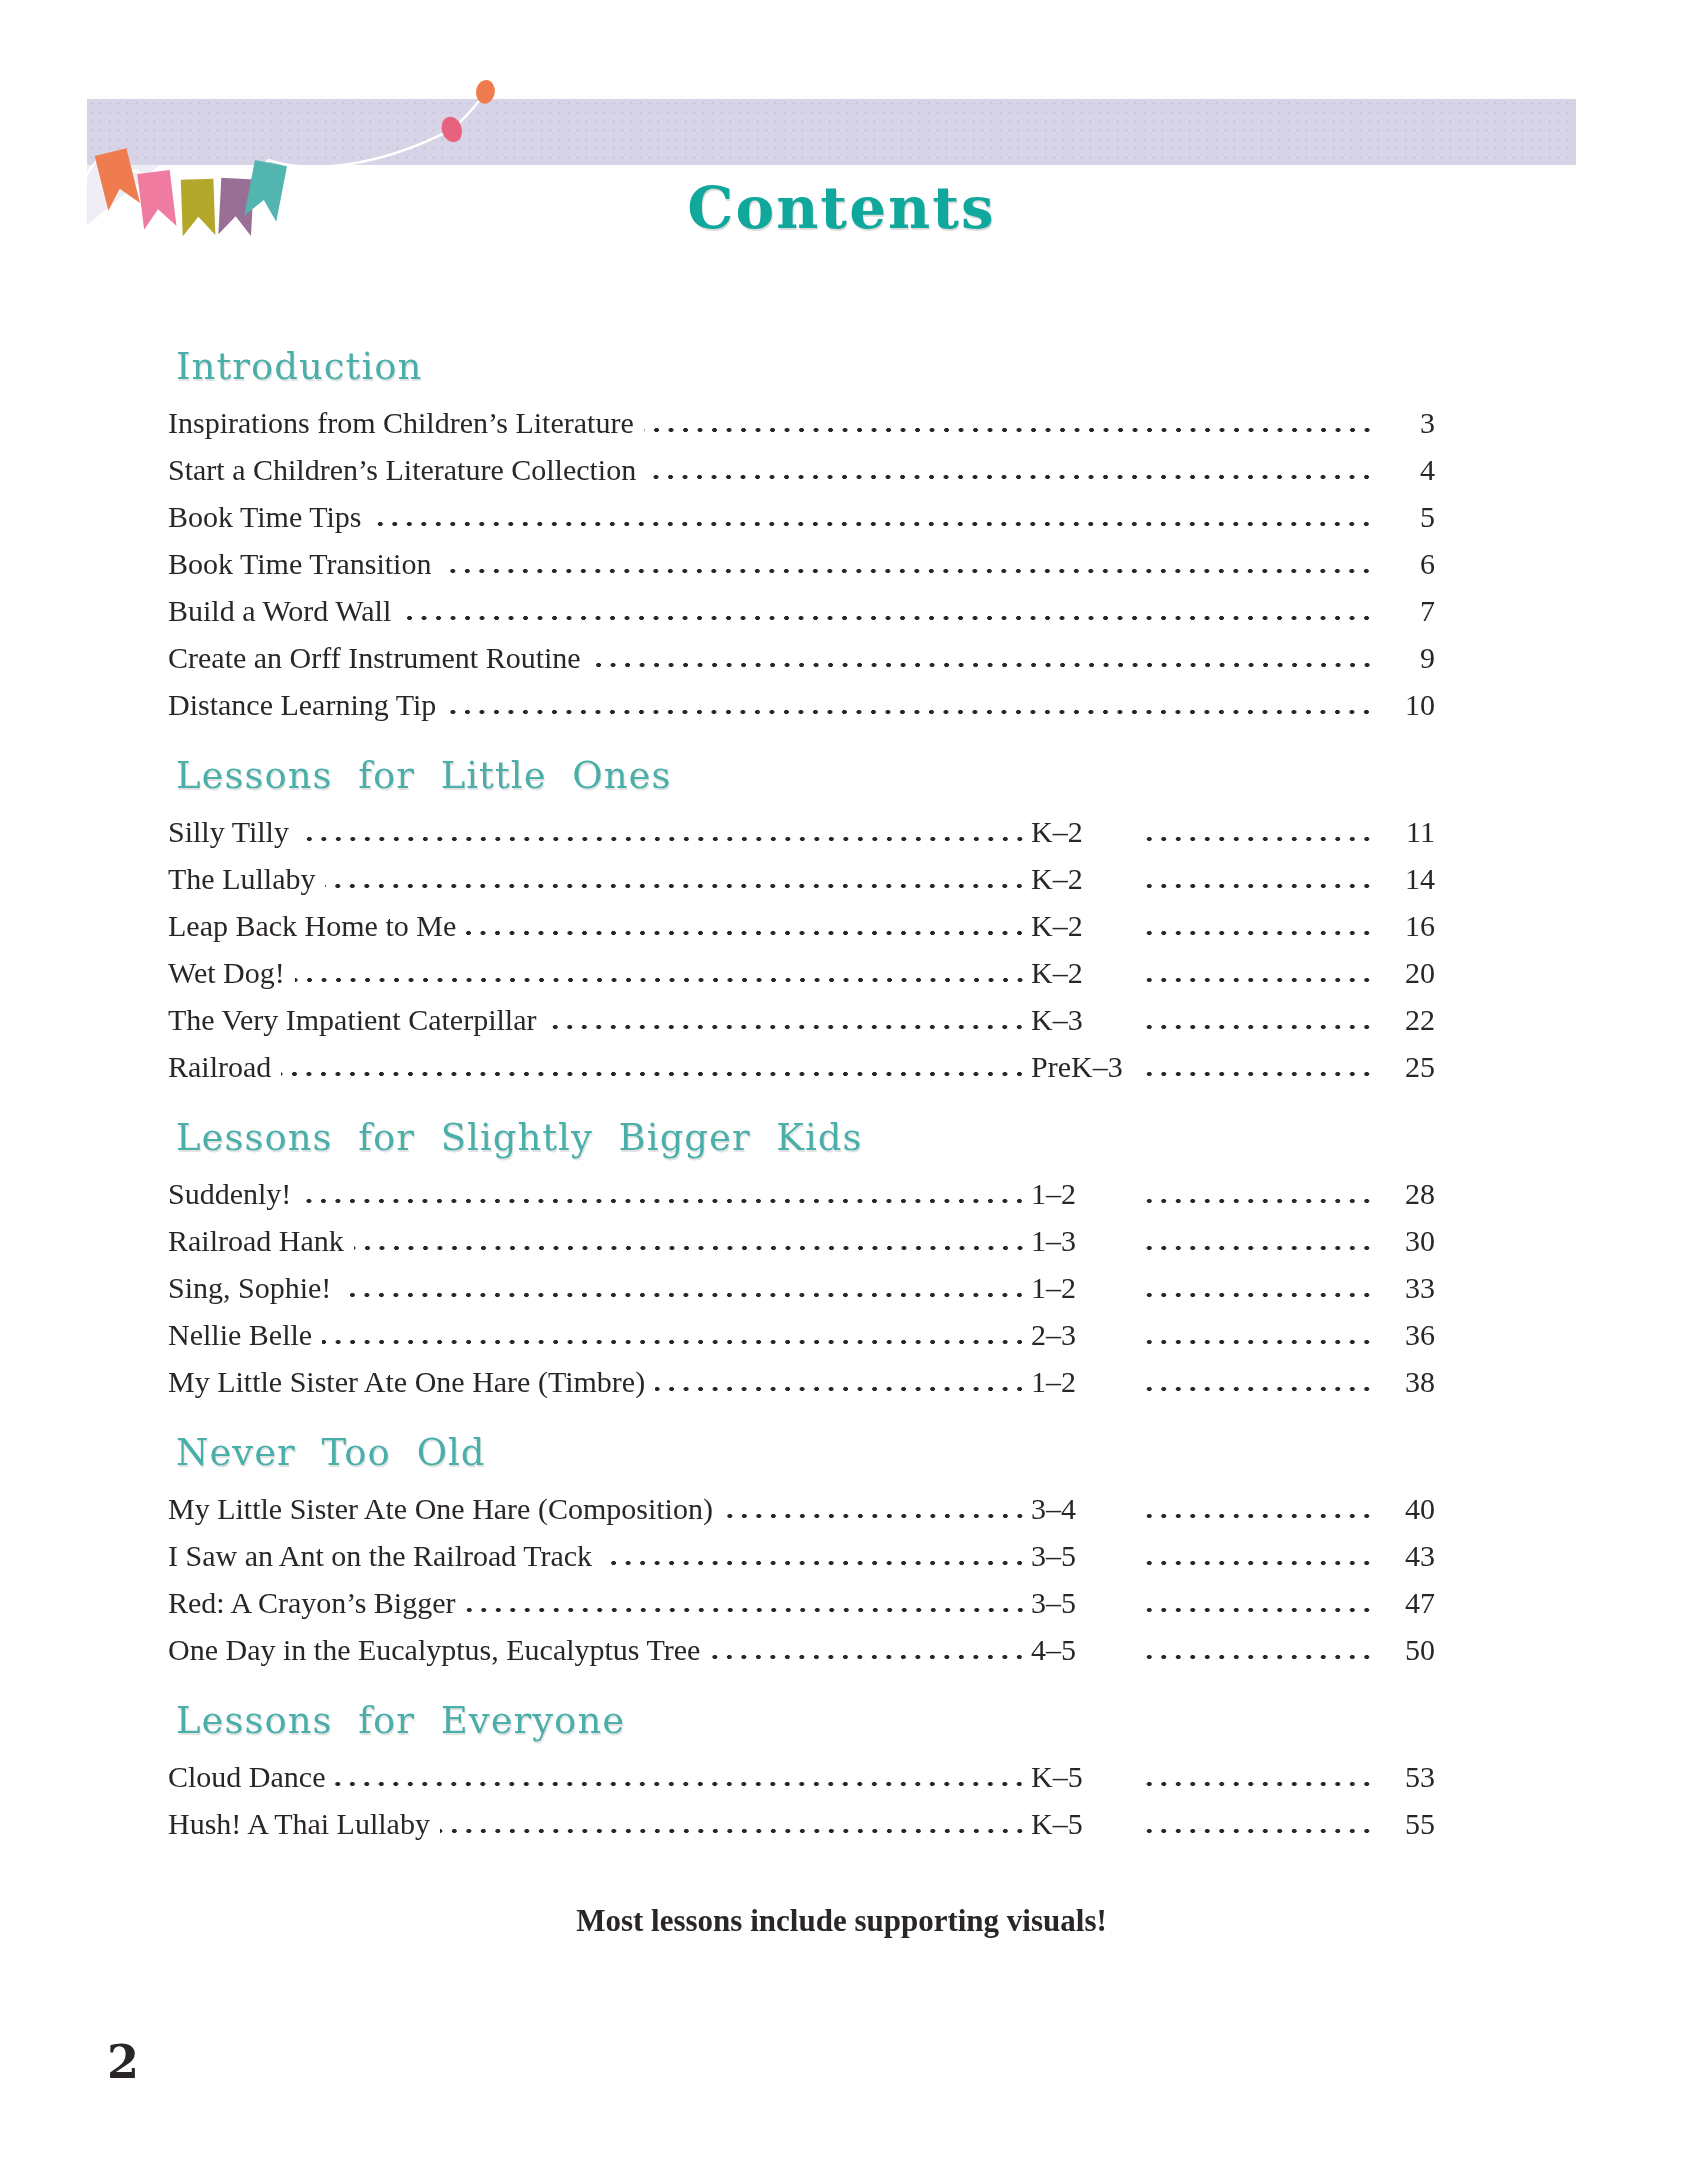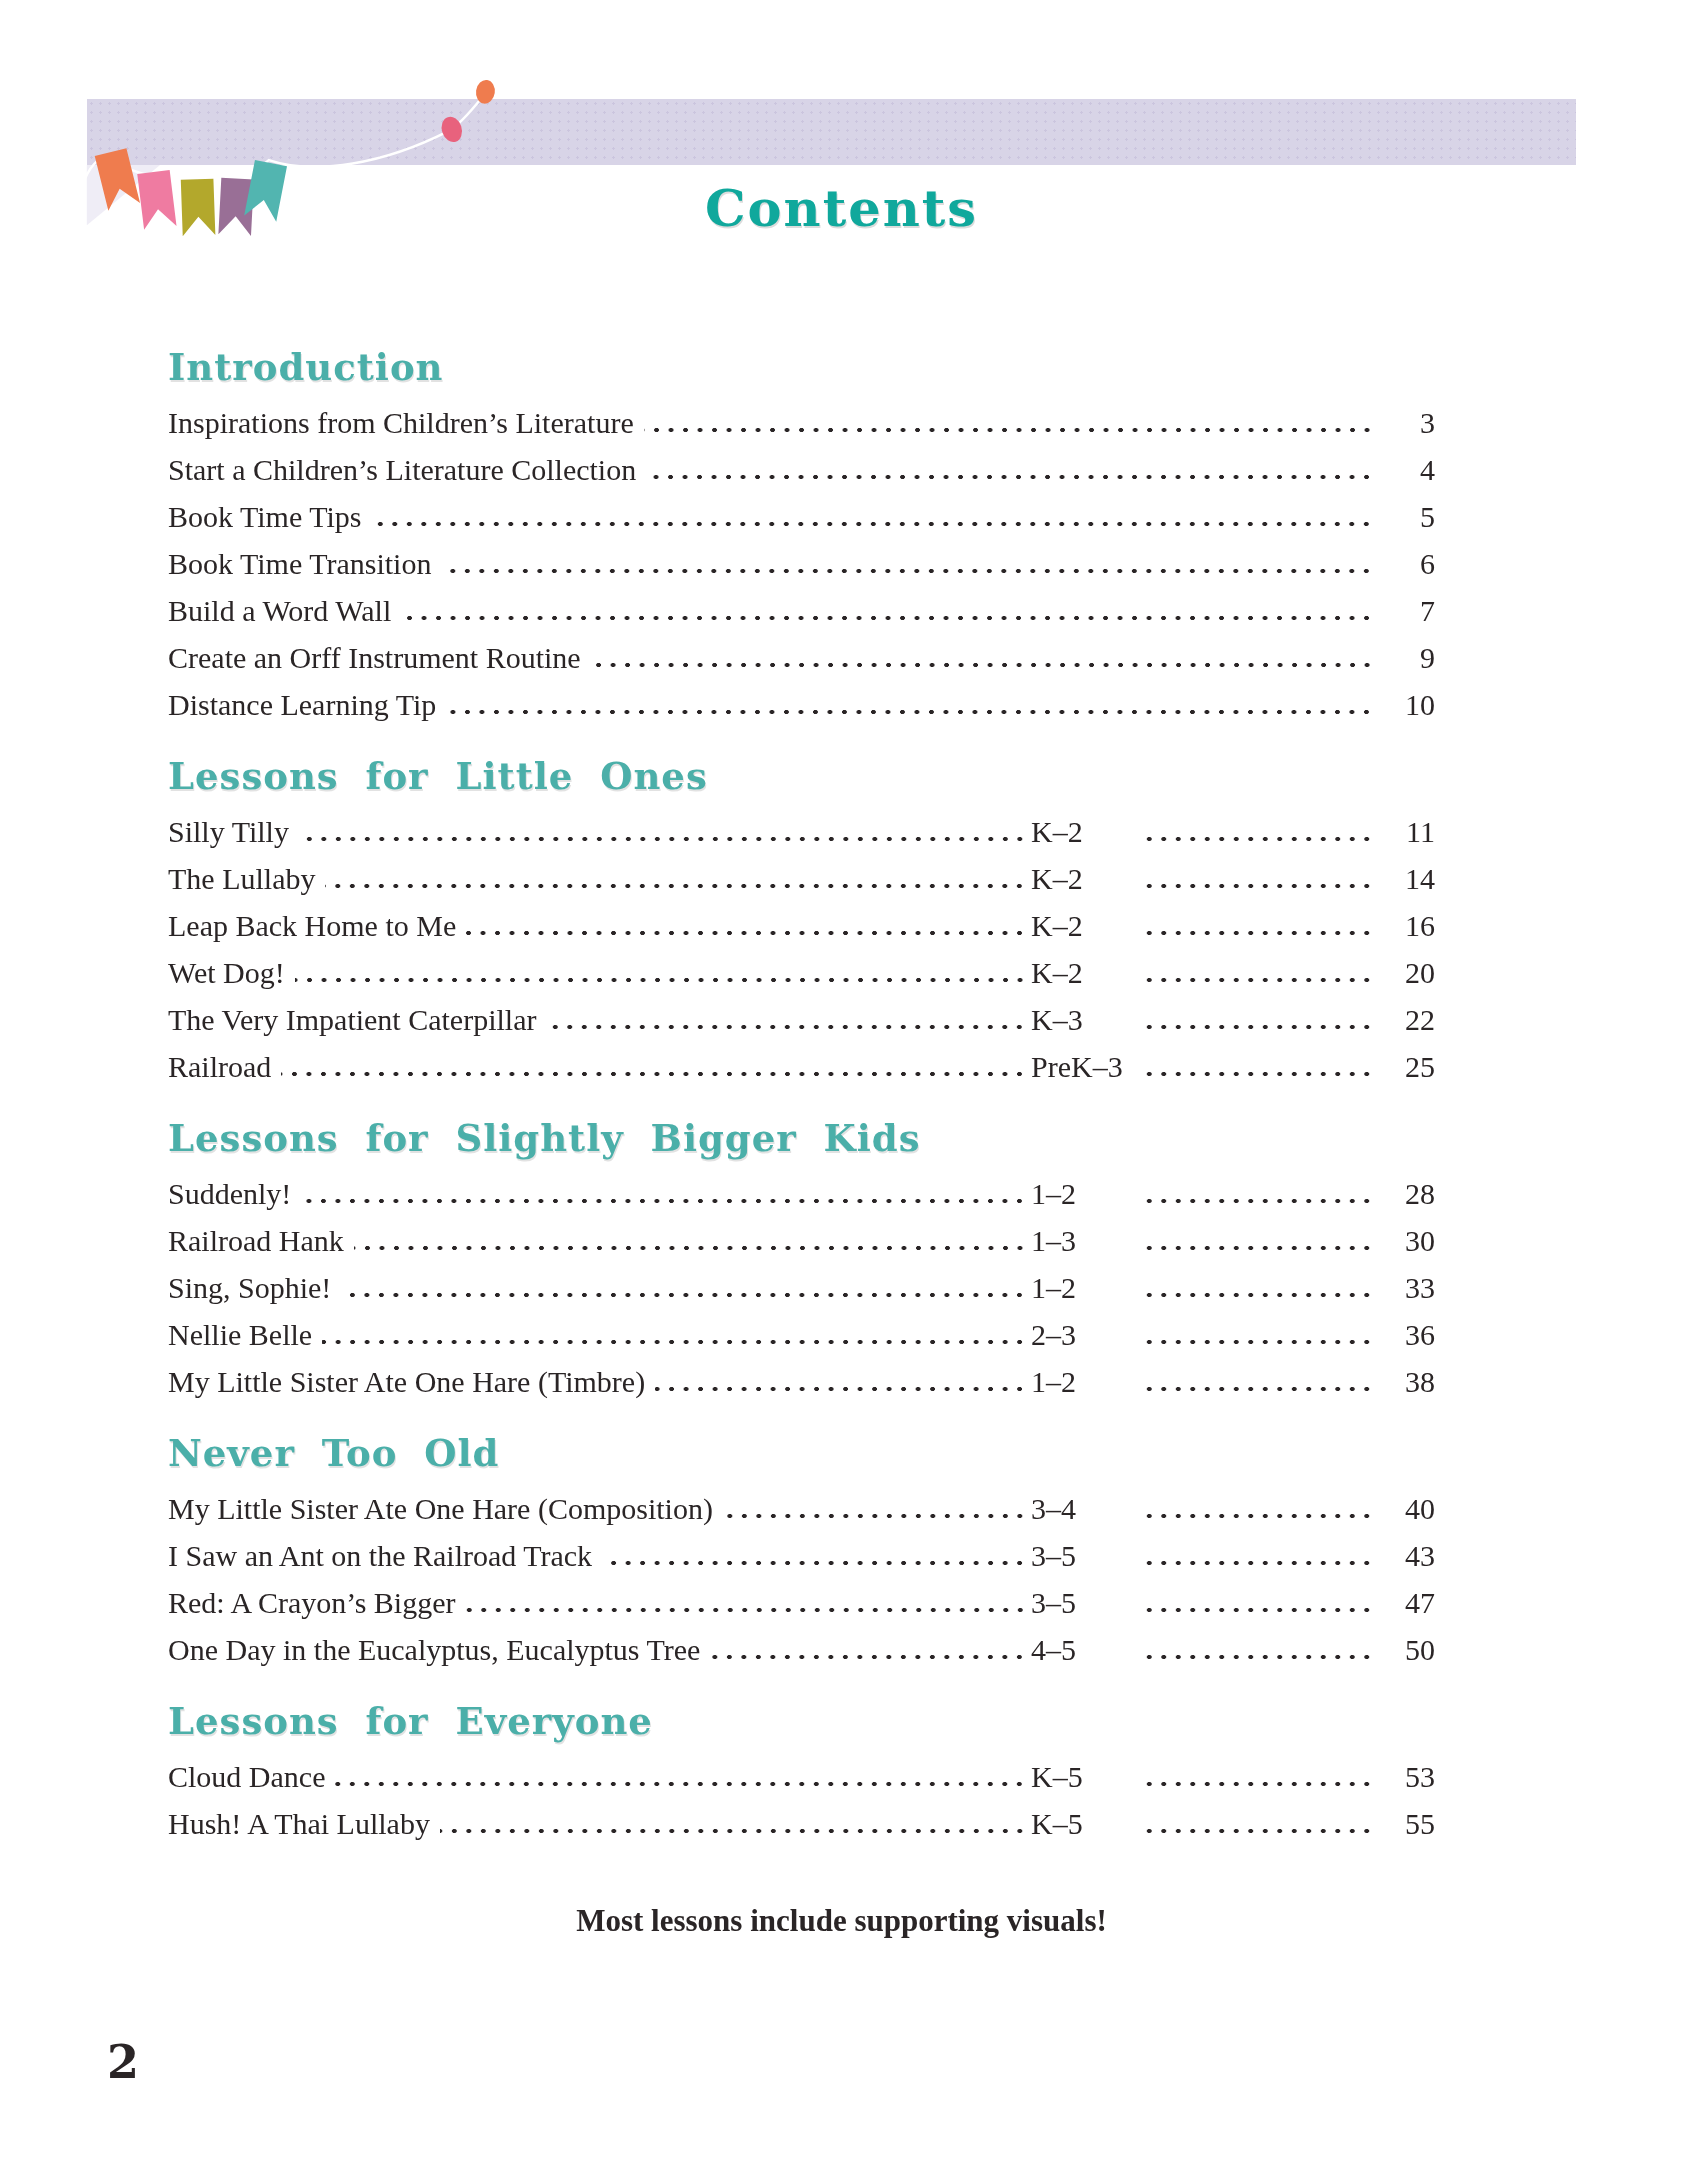--- a/index.html
+++ b/index.html
@@ -16,33 +16,33 @@
     background-color:var(--band-lavender,#d8d4e7);
     background-image:radial-gradient(var(--band-dot,#cbc5de) 1.1px, transparent 1.4px);
     background-size:9px 9px;
   }
   .bunting{position:absolute;left:69px;top:59px;z-index:2;}
 
   
   .page-title{
     position:absolute;top:164px;left:0;width:1683px;text-align:center;z-index:3;
     font-family:"DejaVu Serif", serif;font-weight:700;
-    font-size:51px;line-height:89px;letter-spacing:2px;
+    font-size:58px;line-height:89px;letter-spacing:2px;
     color:var(--title-teal,#10a89c);
     text-shadow:1px 2px 0 rgba(60,60,60,0.18);
   }
 
   
   .toc{position:absolute;left:168px;top:345px;width:1267px;z-index:3;}
   .sec-heading{
-    font-family:"DejaVu Serif", serif;font-weight:700;
+    font-family:"DejaVu Serif", serif;font-weight:400;
     font-size:37px;line-height:44px;letter-spacing:1px;word-spacing:13px;
     color:var(--heading-teal,#4bafa9);
     text-shadow:1px 2px 0 rgba(60,60,60,0.15);
-    margin:26px 0 10px 0;
+    margin:26px 0 10px 8px;
   }
   .sec-heading:first-child{margin-top:0;}
 
   .row{display:flex;align-items:baseline;font-size:30px;line-height:47px;color:var(--ink,#2a2526);}
   .row .left{display:flex;align-items:baseline;flex:1 1 auto;min-width:0;}
   .row.wg .left{flex:0 0 863px;}
   .t{flex:0 0 auto;white-space:nowrap;}
   .lead{
     flex:1 1 auto;align-self:flex-end;height:6px;margin:0 4px 13px 10px;min-width:24px;
     background-image:radial-gradient(circle, var(--ink,#2a2526) 2.2px, transparent 2.5px);

